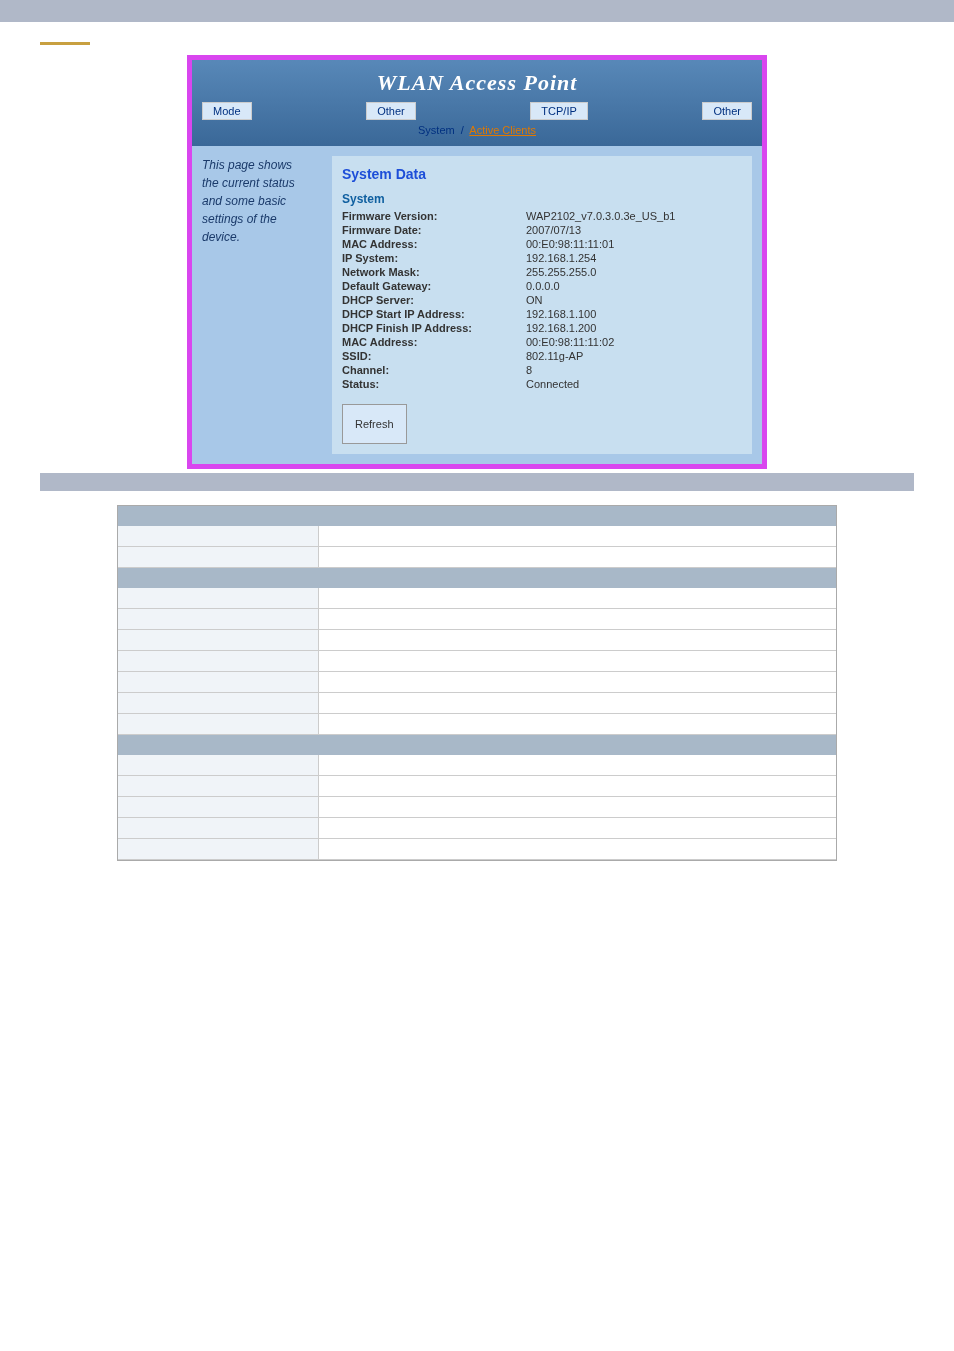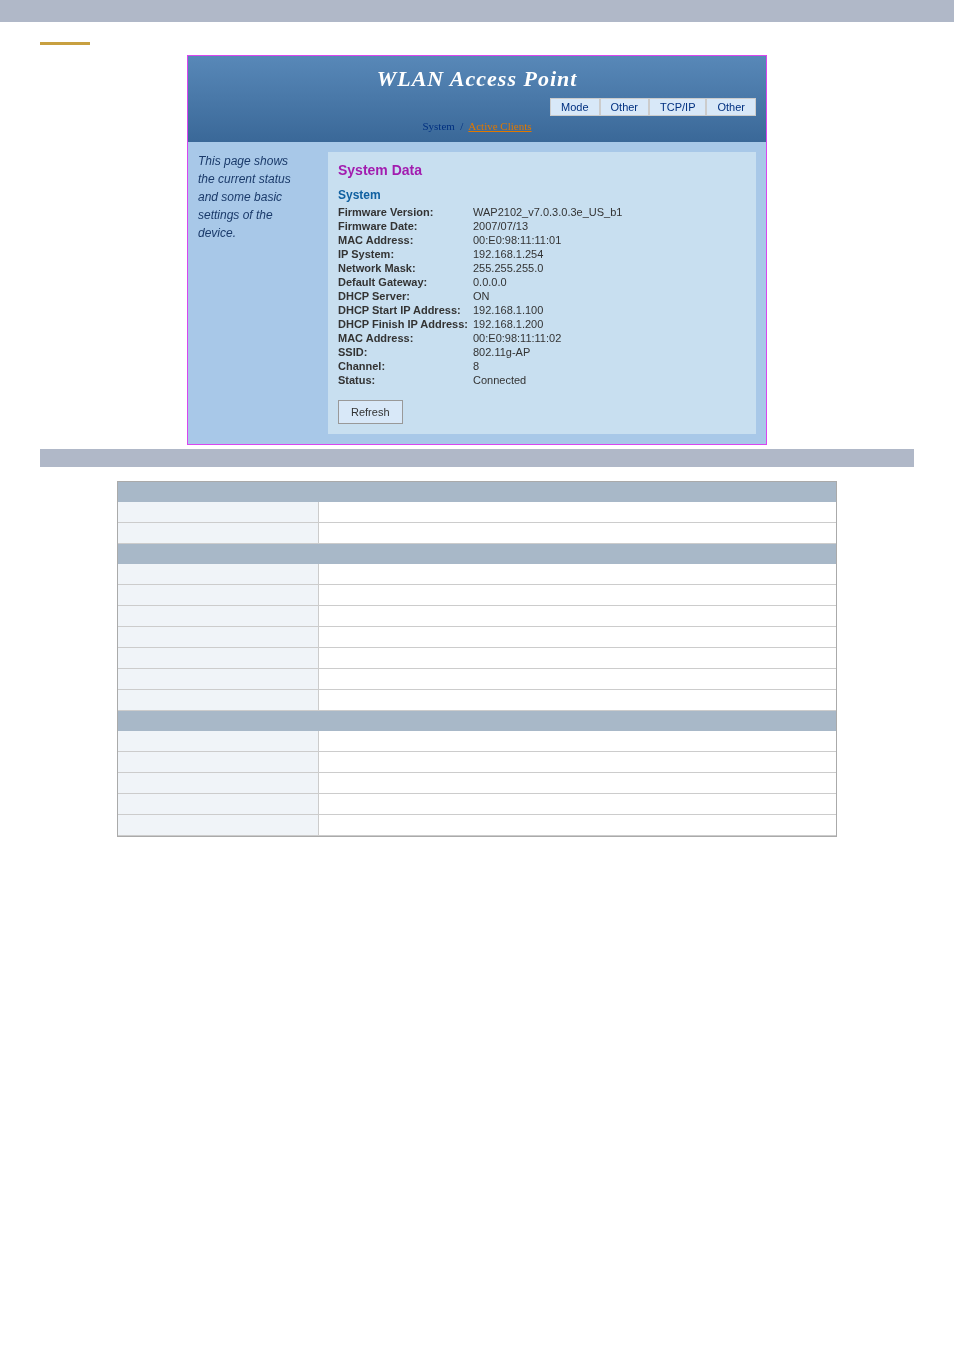--- a/index.html
+++ b/index.html
@@ -22,21 +22,21 @@
 
     .underline-bar {
       width: 50px;
       height: 3px;
       background: #c8a040;
       margin-bottom: 10px;
     }
 
     
     .main-panel {
-      border: 1px solid #d946ef;
+      border: 5px solid #d946ef;
       background: #a8c8e8;
       width: 580px;
       margin: 4px auto;
     }
 
     .panel-header {
       background: linear-gradient(to bottom, #5888b8, #3a6898);
       padding: 10px;
       text-align: center;
     }
@@ -45,21 +45,21 @@
       font-family: Georgia, serif;
       font-style: italic;
       font-weight: bold;
       color: #fff;
       font-size: 22px;
       letter-spacing: 1px;
     }
 
     .nav-tabs {
       display: flex;
-      justify-content: flex-end;
+      justify-content: space-between;
       align-items: center;
       flex-wrap: wrap;
       margin-top: 6px;
       gap: 0;
     }
 
     .nav-tab {
       border: 1px solid #ccc;
       background: #d8e8f8;
       color: #003080;
@@ -67,21 +67,20 @@
       font-size: 11px;
       cursor: pointer;
       text-decoration: none;
     }
 
     .nav-sub {
       text-align: center;
       margin-top: 4px;
       font-size: 11px;
       color: #003080;
-      font-family: Liberation Serif, serif;
     }
 
     .nav-sub a {
       color: #003080;
       text-decoration: none;
     }
 
     .nav-sub .active-link {
       color: #e07800;
       text-decoration: underline;
@@ -103,55 +102,55 @@
     }
 
     .content-area {
       flex: 1;
       background: #c8dff0;
       padding: 10px;
     }
 
     .section-title-main {
       font-size: 14px;
-      color: #a21caf;
+      color: #1d4ed8;
       font-weight: bold;
       margin-bottom: 8px;
     }
 
     .sub-section-title {
       font-size: 12px;
       color: #1060a0;
       font-weight: bold;
       margin-top: 10px;
       margin-bottom: 4px;
     }
 
     .data-row {
       display: flex;
       margin-bottom: 2px;
     }
 
     .data-label {
-      width: 135px;
+      width: 184px;
       font-weight: bold;
       font-size: 11px;
       color: #333;
       flex-shrink: 0;
     }
 
     .data-value {
       font-size: 11px;
       color: #333;
       text-align: center;
     }
 
     .refresh-btn {
       margin-top: 12px;
-      padding: 5px 12px;
+      padding: 13px 12px;
       background: #d8e8f8;
       border: 1px solid #999;
       font-size: 11px;
       cursor: pointer;
       color: #333;
     }
 
     .bottom-bar {
       height: 18px;
       background: #b0b8c8;

